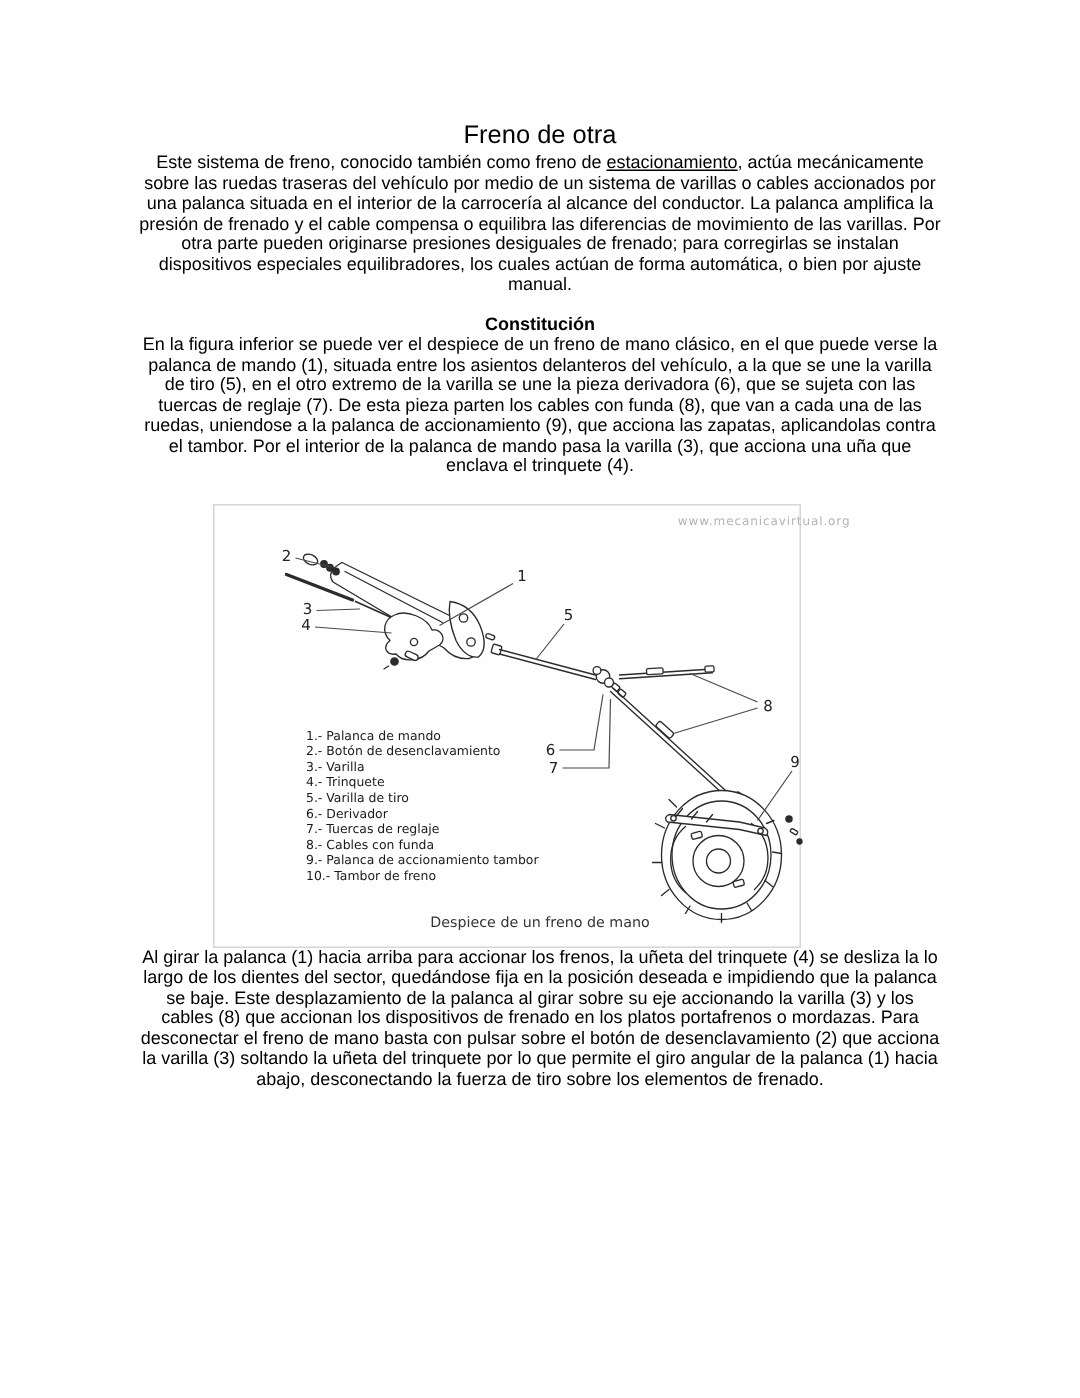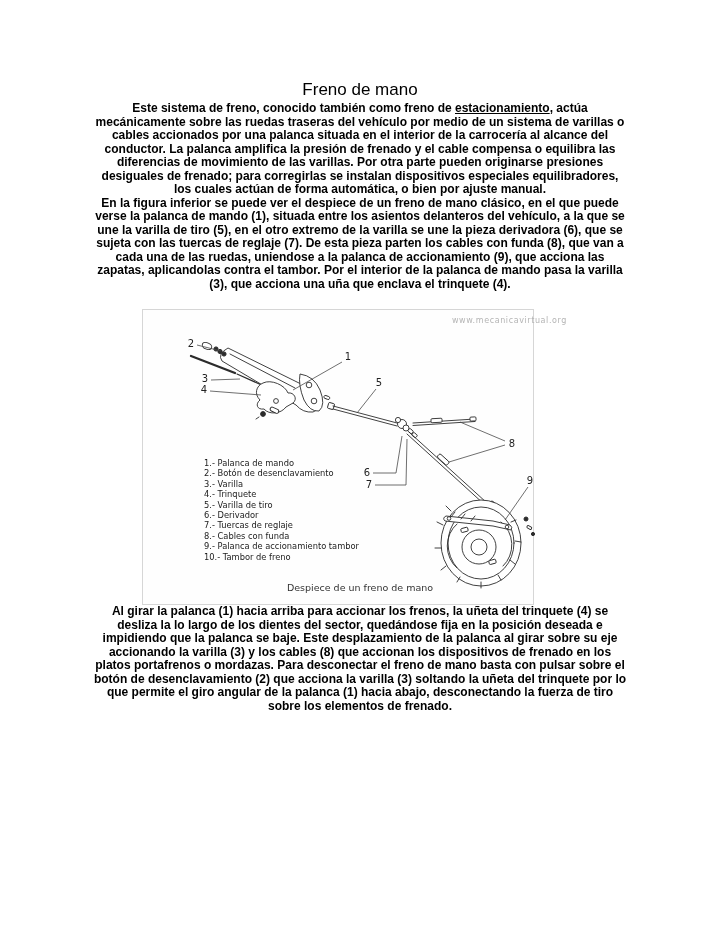--- a/index.html
+++ b/index.html
@@ -14,21 +14,20 @@
   .title {
     margin: 0 0 3px 0;
     text-align: center;
     font-size: 17px; line-height: 19px;
     font-weight: 400;
   }
   .para {
     width: 536px; margin: 0 auto;
     text-align: center;
     line-height: 13.5px;
-    font-weight: bold;
   }
   .heading {
     width: 536px; margin: 13px auto 0 auto;
     text-align: center;
     font-size: 12px; line-height: 13.5px;
     font-weight: 700;
   }
   .heading.h-func { margin-top: 52px; }
   .link { text-decoration: underline; cursor: pointer; }
   .figure {
@@ -46,24 +45,25 @@
   .callout { font-family: "DejaVu Sans", sans-serif; font-size: 10px; fill: #222; }
   .legend-line { font-family: "DejaVu Sans", sans-serif; font-size: 8.3px; fill: #1a1a1a; }
   .caption { font-family: "DejaVu Sans", sans-serif; font-size: 9.5px; fill: #333; }
   .watermark { font-family: "DejaVu Sans", sans-serif; font-size: 8px; fill: #b4b4b4; letter-spacing: 0.6px; }
 </style>
 </head>
 <body>
 
 <div class="page">
 
-  <h1 class="title">Freno de mano</h1>
+  <h1 class="title">Freno de otra</h1>
 
   <p class="para"><span>Este sistema de freno, conocido también como freno de </span><span class="link">estacionamiento</span><span>, actúa mecánicamente sobre las ruedas traseras del vehículo por medio de un sistema de varillas o cables accionados por una palanca situada en el interior de la carrocería al alcance del conductor. La palanca amplifica la presión de frenado y el cable compensa o equilibra las diferencias de movimiento de las varillas. Por otra parte pueden originarse presiones desiguales de frenado; para corregirlas se instalan dispositivos especiales equilibradores, los cuales actúan de forma automática, o bien por ajuste manual.</span></p>
 
+  <h2 class="heading">Constitución</h2>
   <p class="para">En la figura inferior se puede ver el despiece de un freno de mano clásico, en el que puede verse la palanca de mando (1), situada entre los asientos delanteros del vehículo, a la que se une la varilla de tiro (5), en el otro extremo de la varilla se une la pieza derivadora (6), que se sujeta con las tuercas de reglaje (7). De esta pieza parten los cables con funda (8), que van a cada una de las ruedas, uniendose a la palanca de accionamiento (9), que acciona las zapatas, aplicandolas contra el tambor. Por el interior de la palanca de mando pasa la varilla (3), que acciona una uña que enclava el trinquete (4).</p>
 
   <div class="figure">
     <svg width="434" height="294" viewBox="0 0 434 294">
 
       <text class="watermark" x="424" y="13" text-anchor="end">www.mecanicavirtual.org</text>
 
       <g>
         <path class="part" d="M85,38 L158,74 Q172,81 176,93 Q177,99 170,102 Q160,103 153,95 L79,51 Q74,44 85,38 Z"></path>
         <path class="draw" d="M87,44 L152,78"></path>

